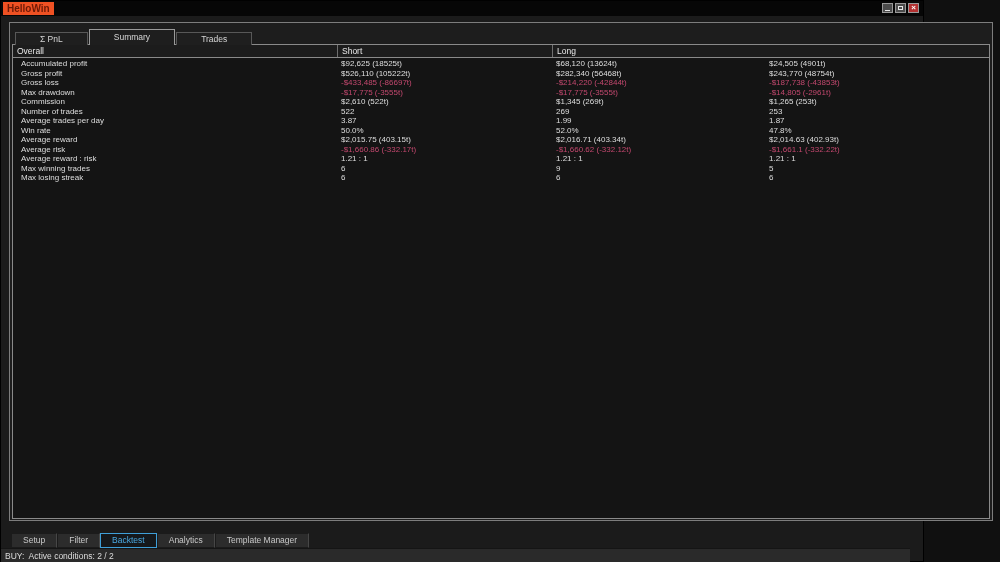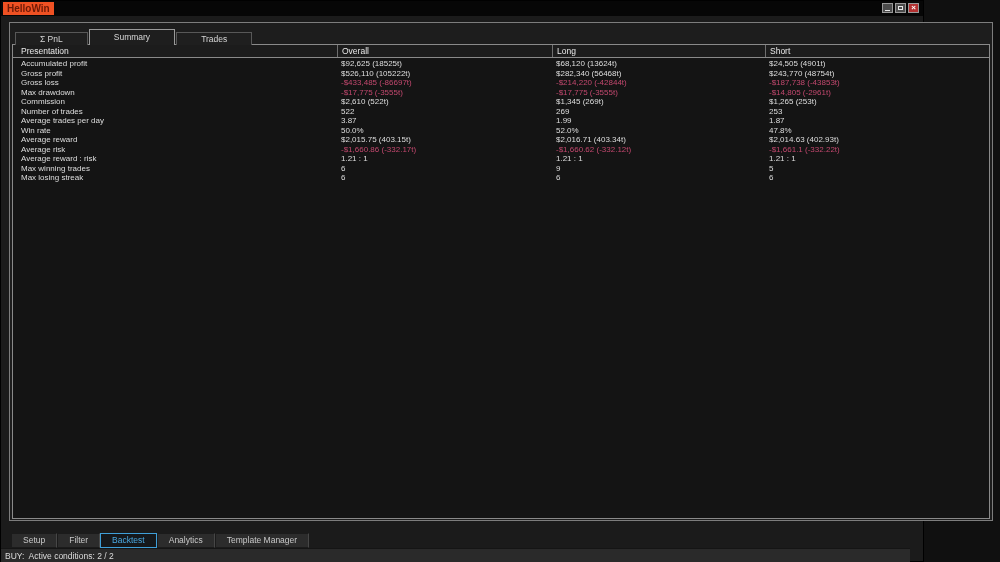--- a/index.html
+++ b/index.html
@@ -87,24 +87,23 @@
   <div class="panel"></div>
 
   <div class="top-tabs" id="topTabs">
       <div class="ttab">Σ PnL</div>
       <div class="ttab active">Summary</div>
       <div class="ttab">Trades</div>
     </div>
 
   <div class="table">
     <div class="thead" id="thead">
-        <div class="th">Presentation</div>
         <div class="th val">Overall</div>
+        <div class="th val">Short</div>
         <div class="th val">Long</div>
-        <div class="th val">Short</div>
       </div>
     <div class="tbody" id="tbody">
         <div class="trow">
           <div class="td">Accumulated profit</div>
           <div class="td val">$92,625 (18525t)</div>
           <div class="td val">$68,120 (13624t)</div>
           <div class="td val">$24,505 (4901t)</div>
         </div>
         <div class="trow">
           <div class="td">Gross profit</div>

